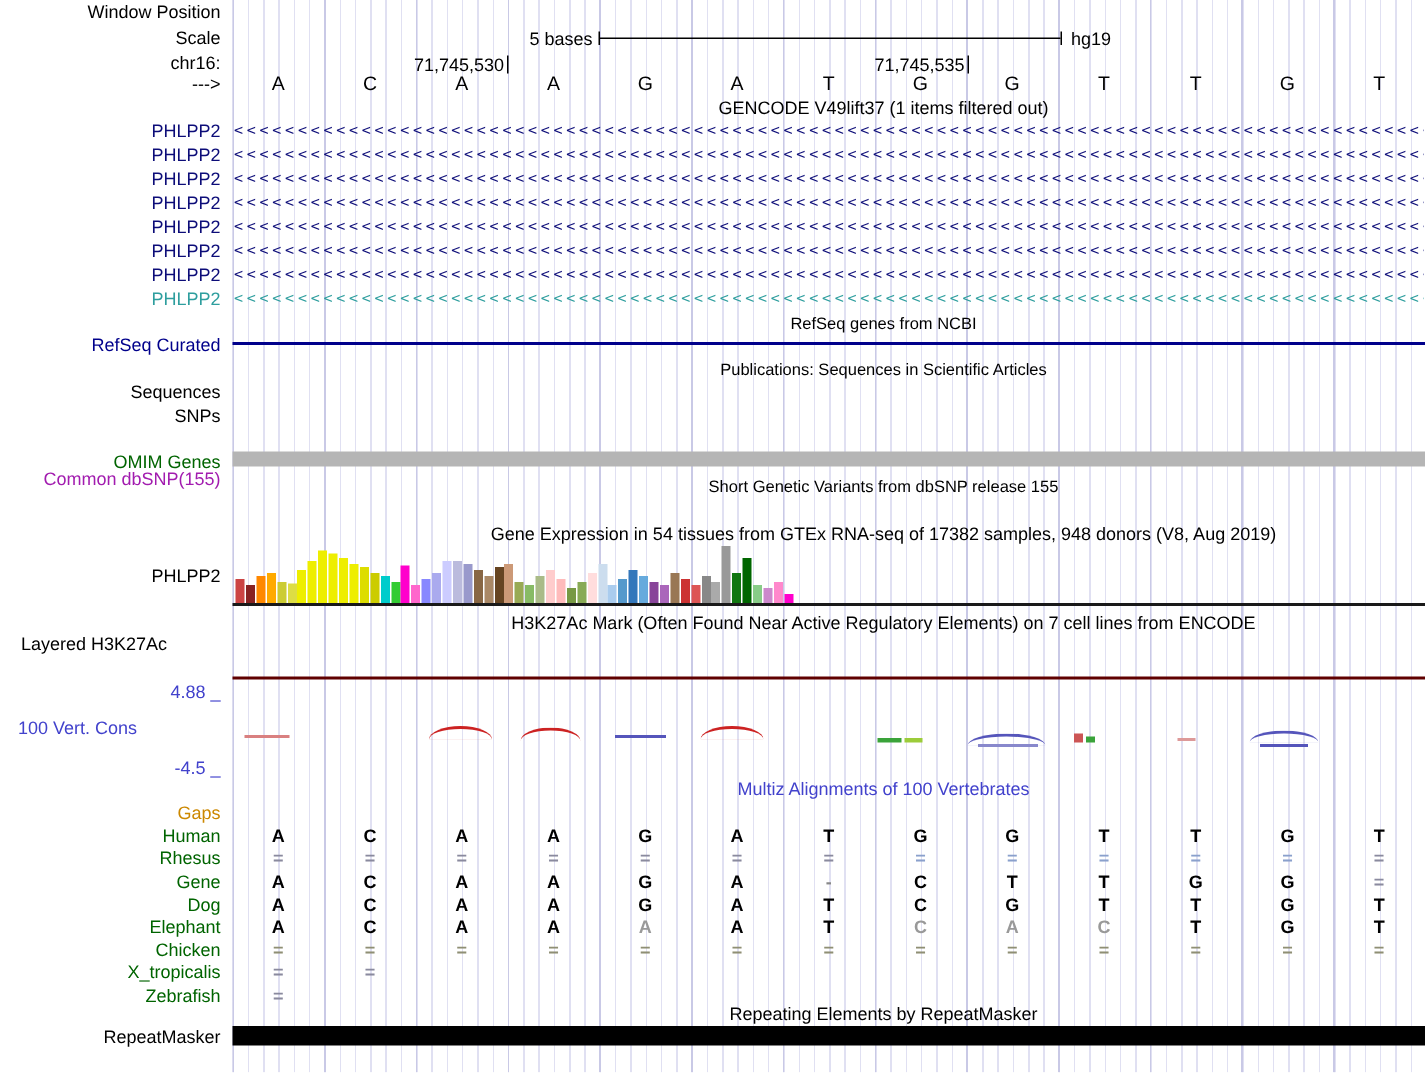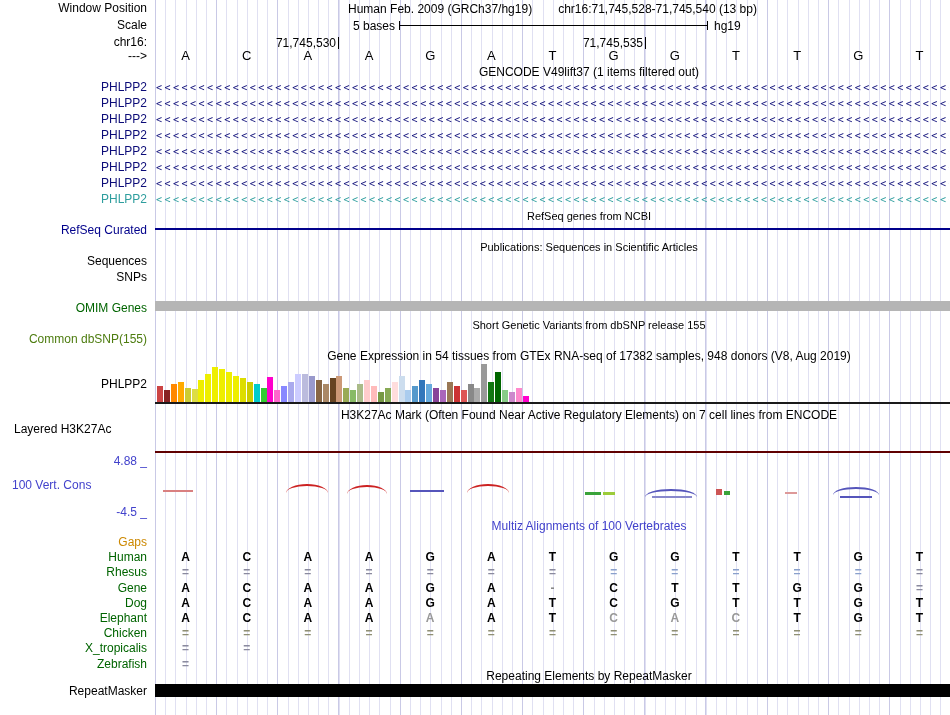--- a/index.html
+++ b/index.html
@@ -28,39 +28,35 @@
   .hrule { position:absolute; left:155px; width:795px; }
   .bar { position:absolute; }
   .mark { position:absolute; }
 </style>
 </head>
 <body>
 
 <div id="screen">
   <div id="track-bg"></div>
 
-  <div class="header-line">
-    <span>Human Feb. 2009 (GRCh37/hg19)</span>
-    <span>chr16:71,745,528-71,745,540 (13 bp)</span>
-  </div>
 
   <span class="scale-text">5 bases</span>
   <div class="scale-bar">
     <div class="scale-bar-line"></div>
   </div>
   <span class="scale-asm">hg19</span>
 <div class="side-label" style="top: 2px; color: rgb(0, 0, 0);">Window Position</div>
     <div class="side-label" style="top: 19px; color: rgb(0, 0, 0);">Scale</div>
     <div class="side-label" style="top: 36px; color: rgb(0, 0, 0);">chr16:</div>
     <div class="side-label" style="top: 50px; color: rgb(0, 0, 0);">---&gt;</div>
     <div class="side-label" style="top: 224px; color: rgb(0, 0, 139);">RefSeq Curated</div>
     <div class="side-label" style="top: 255px; color: rgb(0, 0, 0);">Sequences</div>
     <div class="side-label" style="top: 271px; color: rgb(0, 0, 0);">SNPs</div>
     <div class="side-label" style="top: 302px; color: rgb(0, 100, 0);">OMIM Genes</div>
-    <div class="side-label" style="top: 333px; color: #4d7c0f;">Common dbSNP(155)</div>
+    <div class="side-label" style="top: 313px; color: #a21caf;">Common dbSNP(155)</div>
     <div class="side-label" style="top: 378px; color: rgb(0, 0, 0);">PHLPP2</div>
     <div class="side-label" style="top: 423px; color: rgb(0, 0, 0); width: auto; left: 14px; text-align: left; padding-right: 0px;">Layered H3K27Ac</div>
     <div class="side-label" style="top: 455px; color: rgb(66, 66, 204);">4.88 _</div>
     <div class="side-label" style="top: 479px; color: rgb(66, 66, 204); width: auto; left: 12px; text-align: left; padding-right: 0px;">100 Vert. Cons</div>
     <div class="side-label" style="top: 506px; color: rgb(66, 66, 204);">-4.5 _</div>
     <div class="side-label" style="top: 685px; color: rgb(0, 0, 0);">RepeatMasker</div>
     <div class="center-title" style="top: 66px; font-size: 12px; color: rgb(0, 0, 0);">GENCODE V49lift37 (1 items filtered out)</div>
     <div class="center-title" style="top: 241px; font-size: 11px; color: rgb(0, 0, 0);">Publications: Sequences in Scientific Articles</div>
     <div class="center-title" style="top: 210px; font-size: 11px; color: rgb(0, 0, 0);">RefSeq genes from NCBI</div>
     <div class="center-title" style="top: 319px; font-size: 11px; color: rgb(0, 0, 0);">Short Genetic Variants from dbSNP release 155</div>

